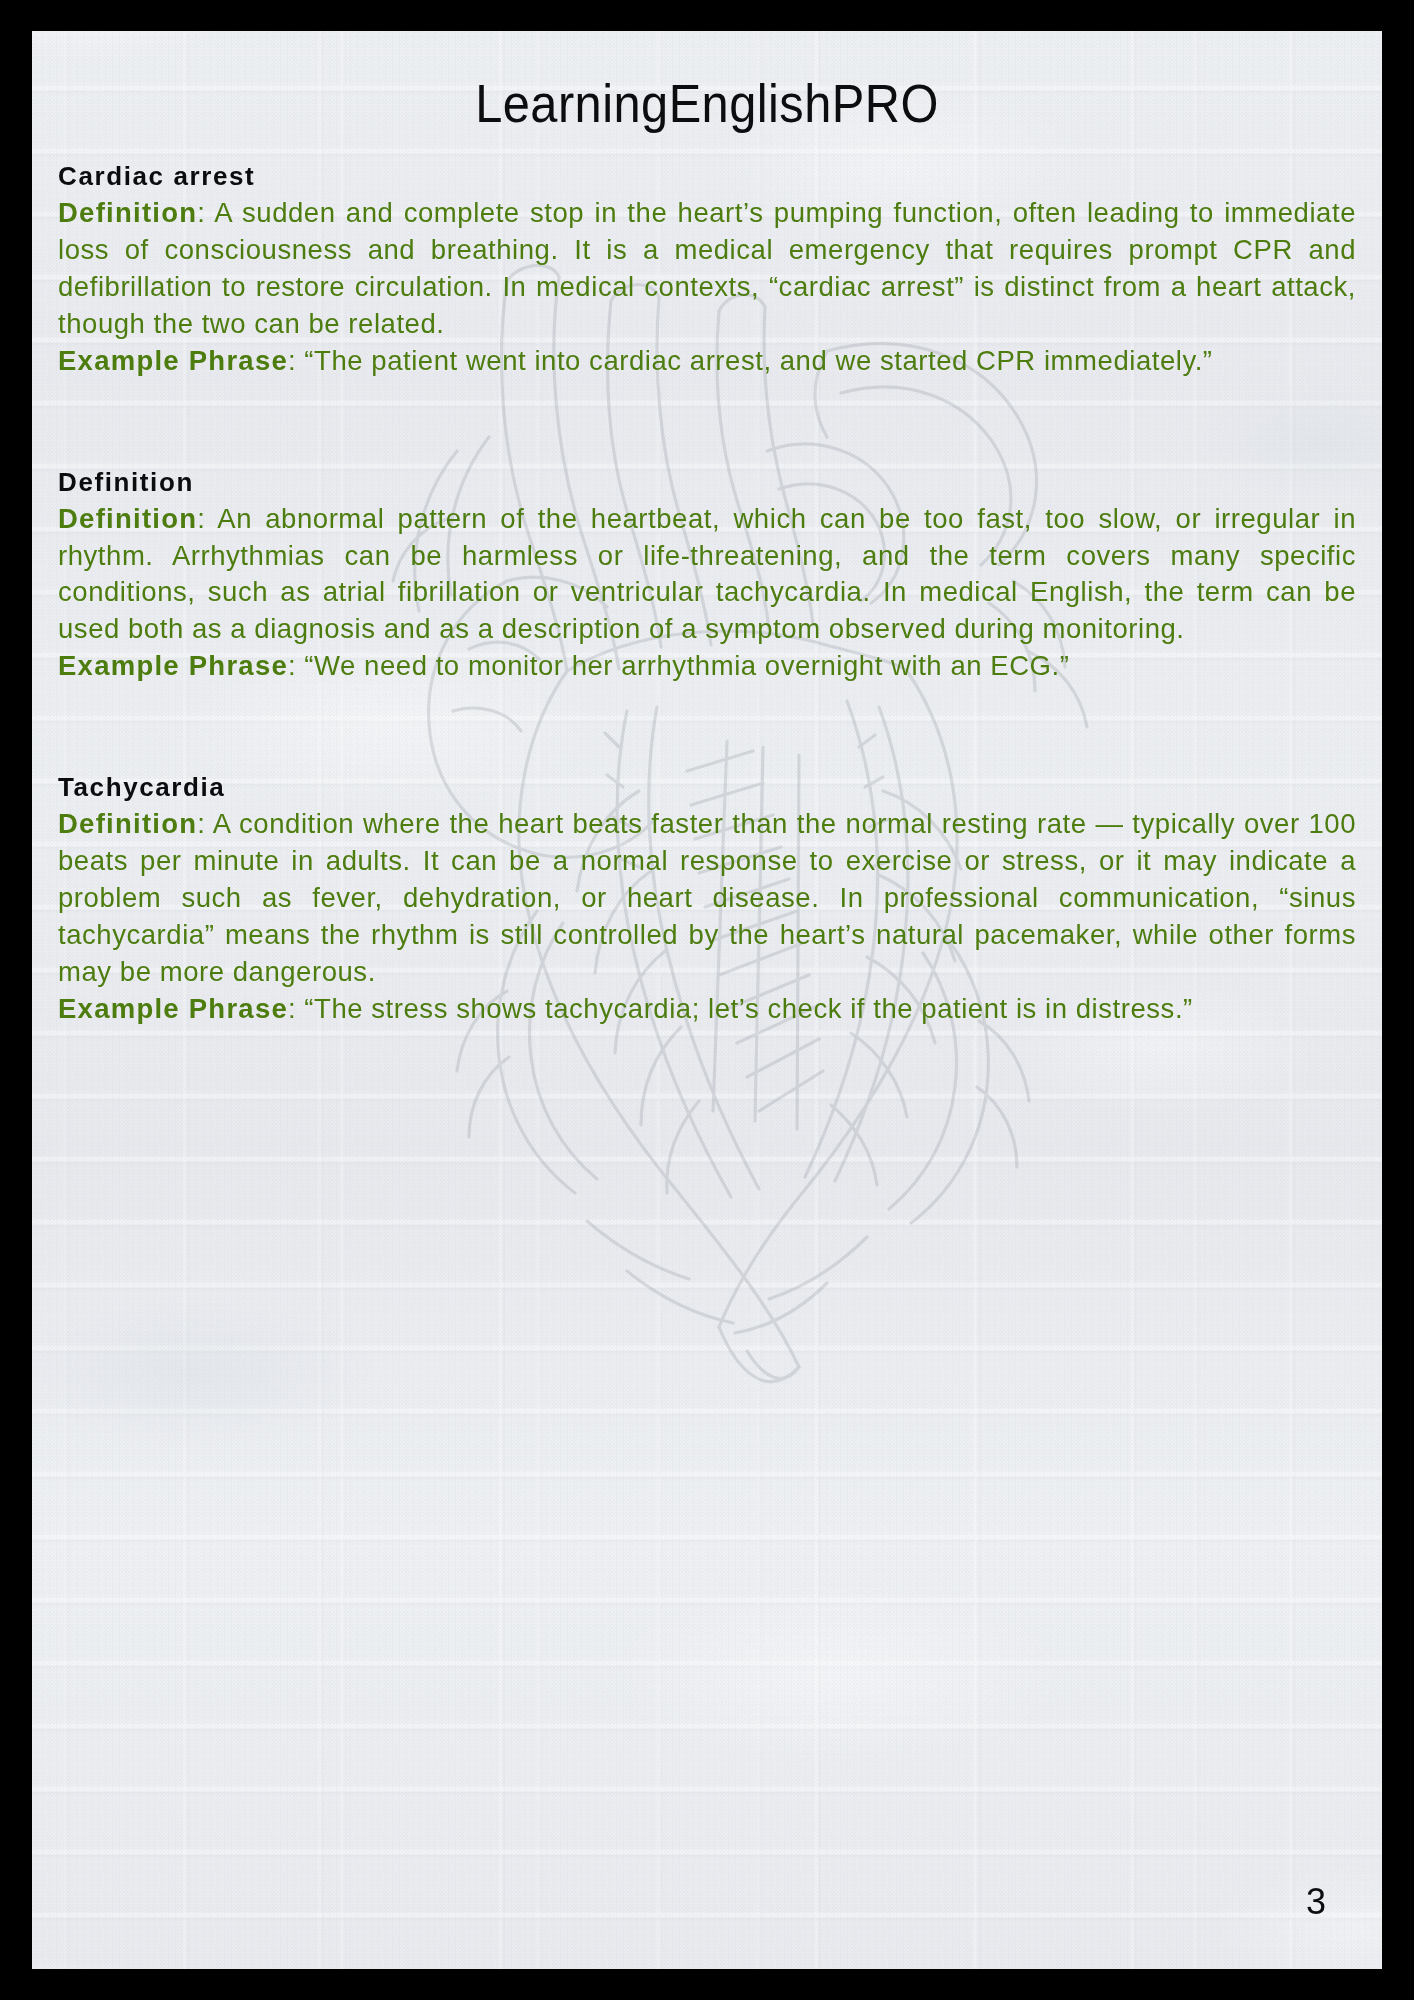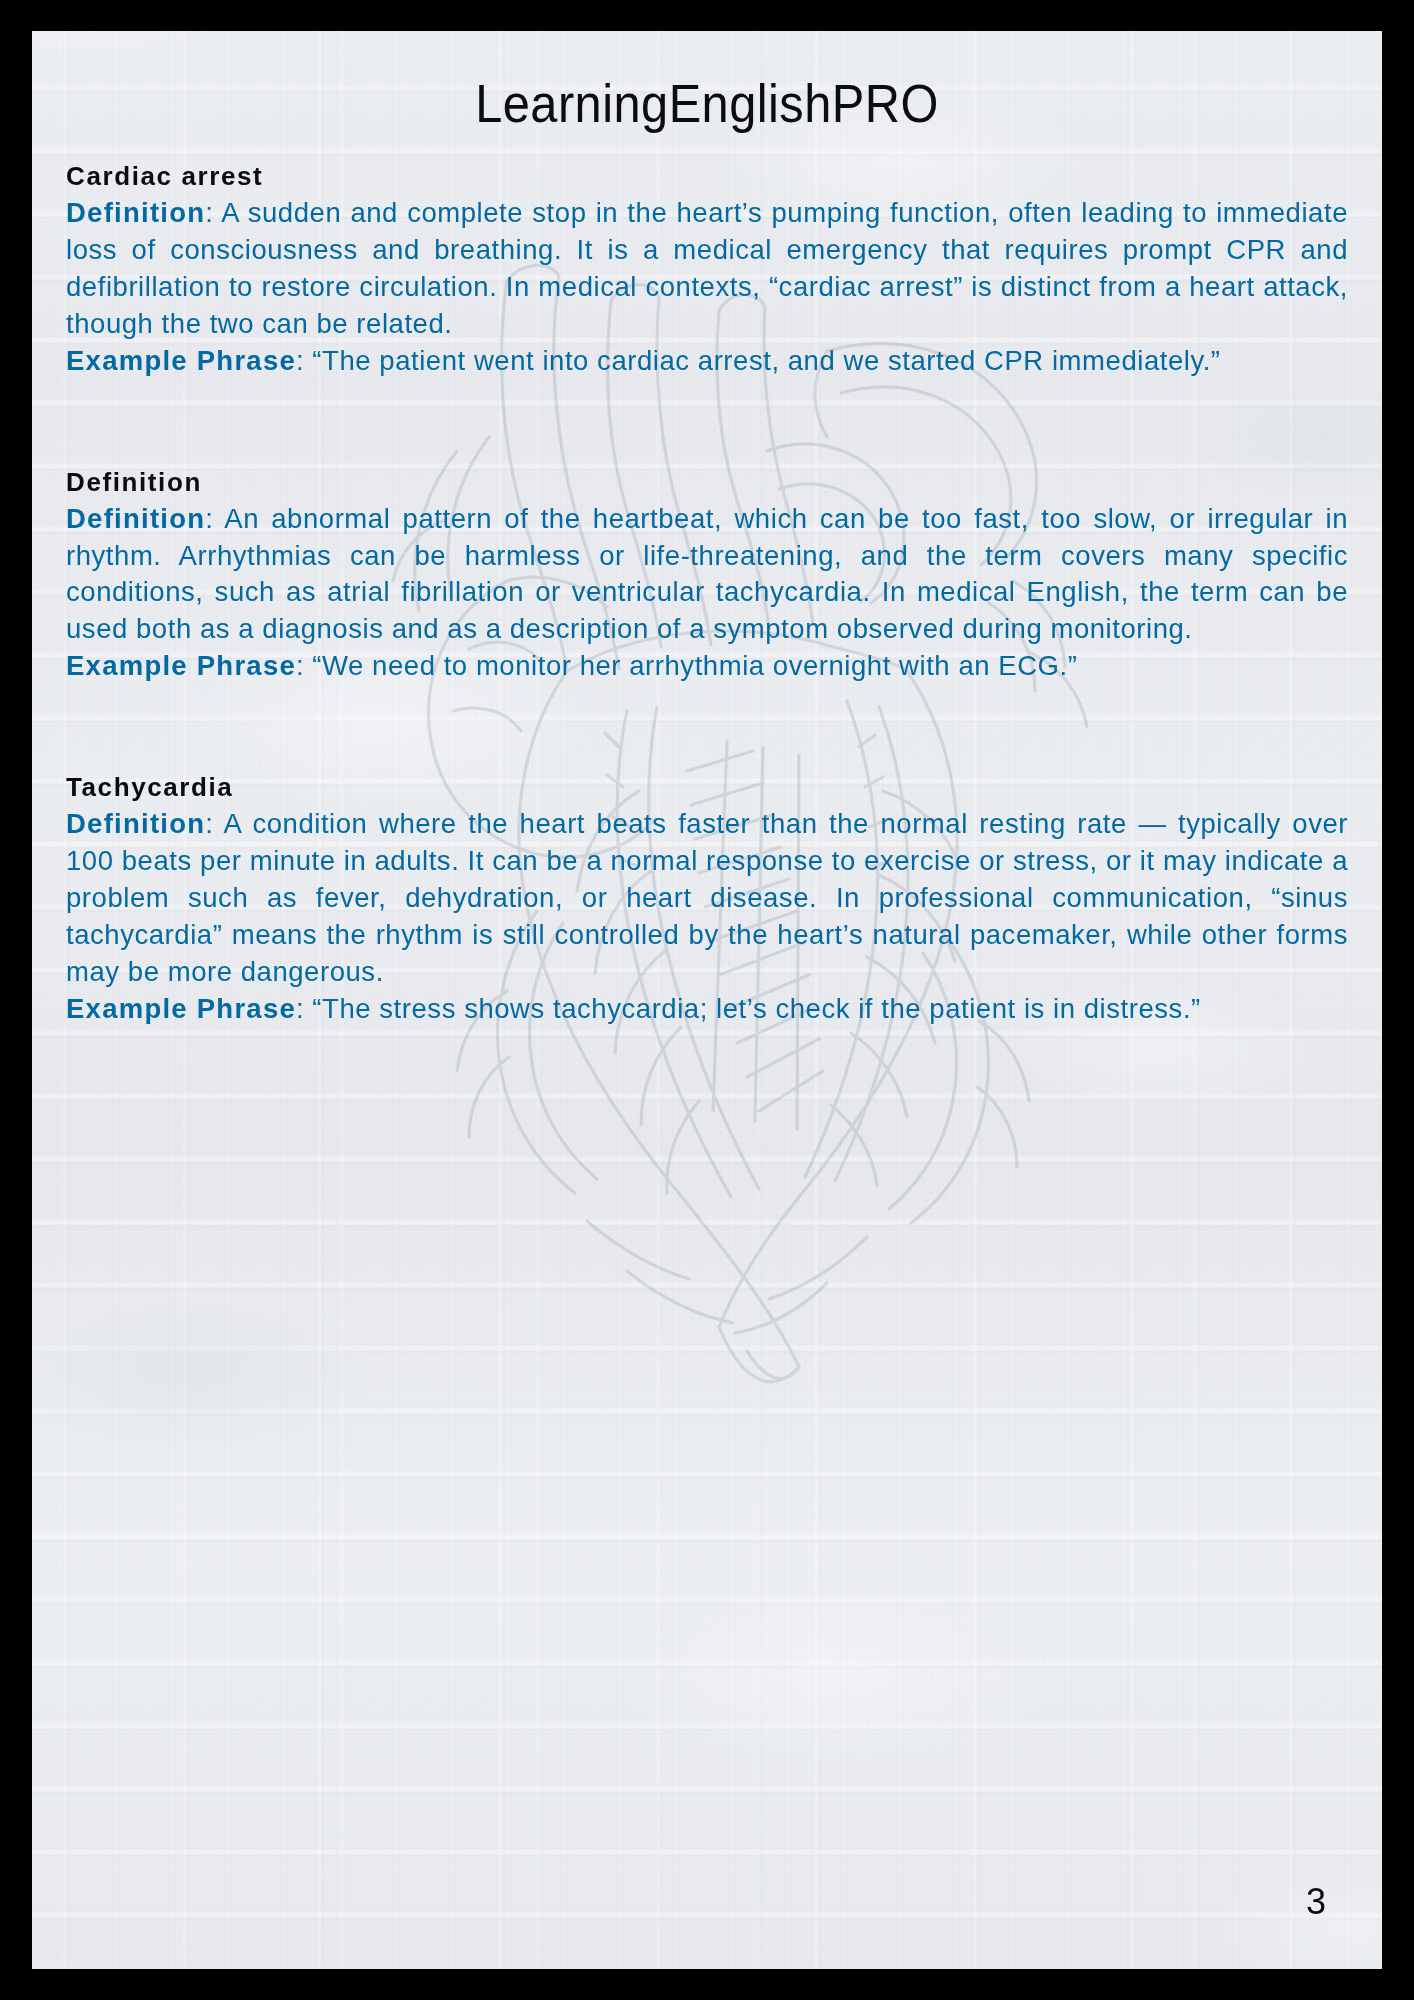--- a/index.html
+++ b/index.html
@@ -121,21 +121,21 @@
   }
   .watermark svg { width: 100%; height: 100%; display: block; }
 
   
   #content {
     position: absolute;
     left: 0; top: 0;
     width: 1350px;
     height: 1938px;
     box-sizing: border-box;
-    padding: 0 30px;
+    padding: 0 22px;
   }
 
   #doc-title {
     text-align: center;
     font-family: "Liberation Sans Narrow", "Liberation Sans", sans-serif;
     font-weight: 400;
     font-size: 53px;
     letter-spacing: .5px;
     color: #0b0d0f;
     margin: 0;
@@ -156,21 +156,21 @@
     font-weight: bold;
     letter-spacing: 1.6px;
     color: #0a0c0e;
     line-height: 1.30;
     margin: 0 0 1px 0;
   }
 
   .term-body {
     font-size: 27.5px;
     line-height: 1.345;
-    color: #0369a1;
+    color: #4d7c0f;
     letter-spacing: .55px;
     text-align: justify;
     text-justify: inter-word;
     margin: 0;
   }
 
   .lbl {
     font-weight: bold;
     letter-spacing: 1.25px;
   }

